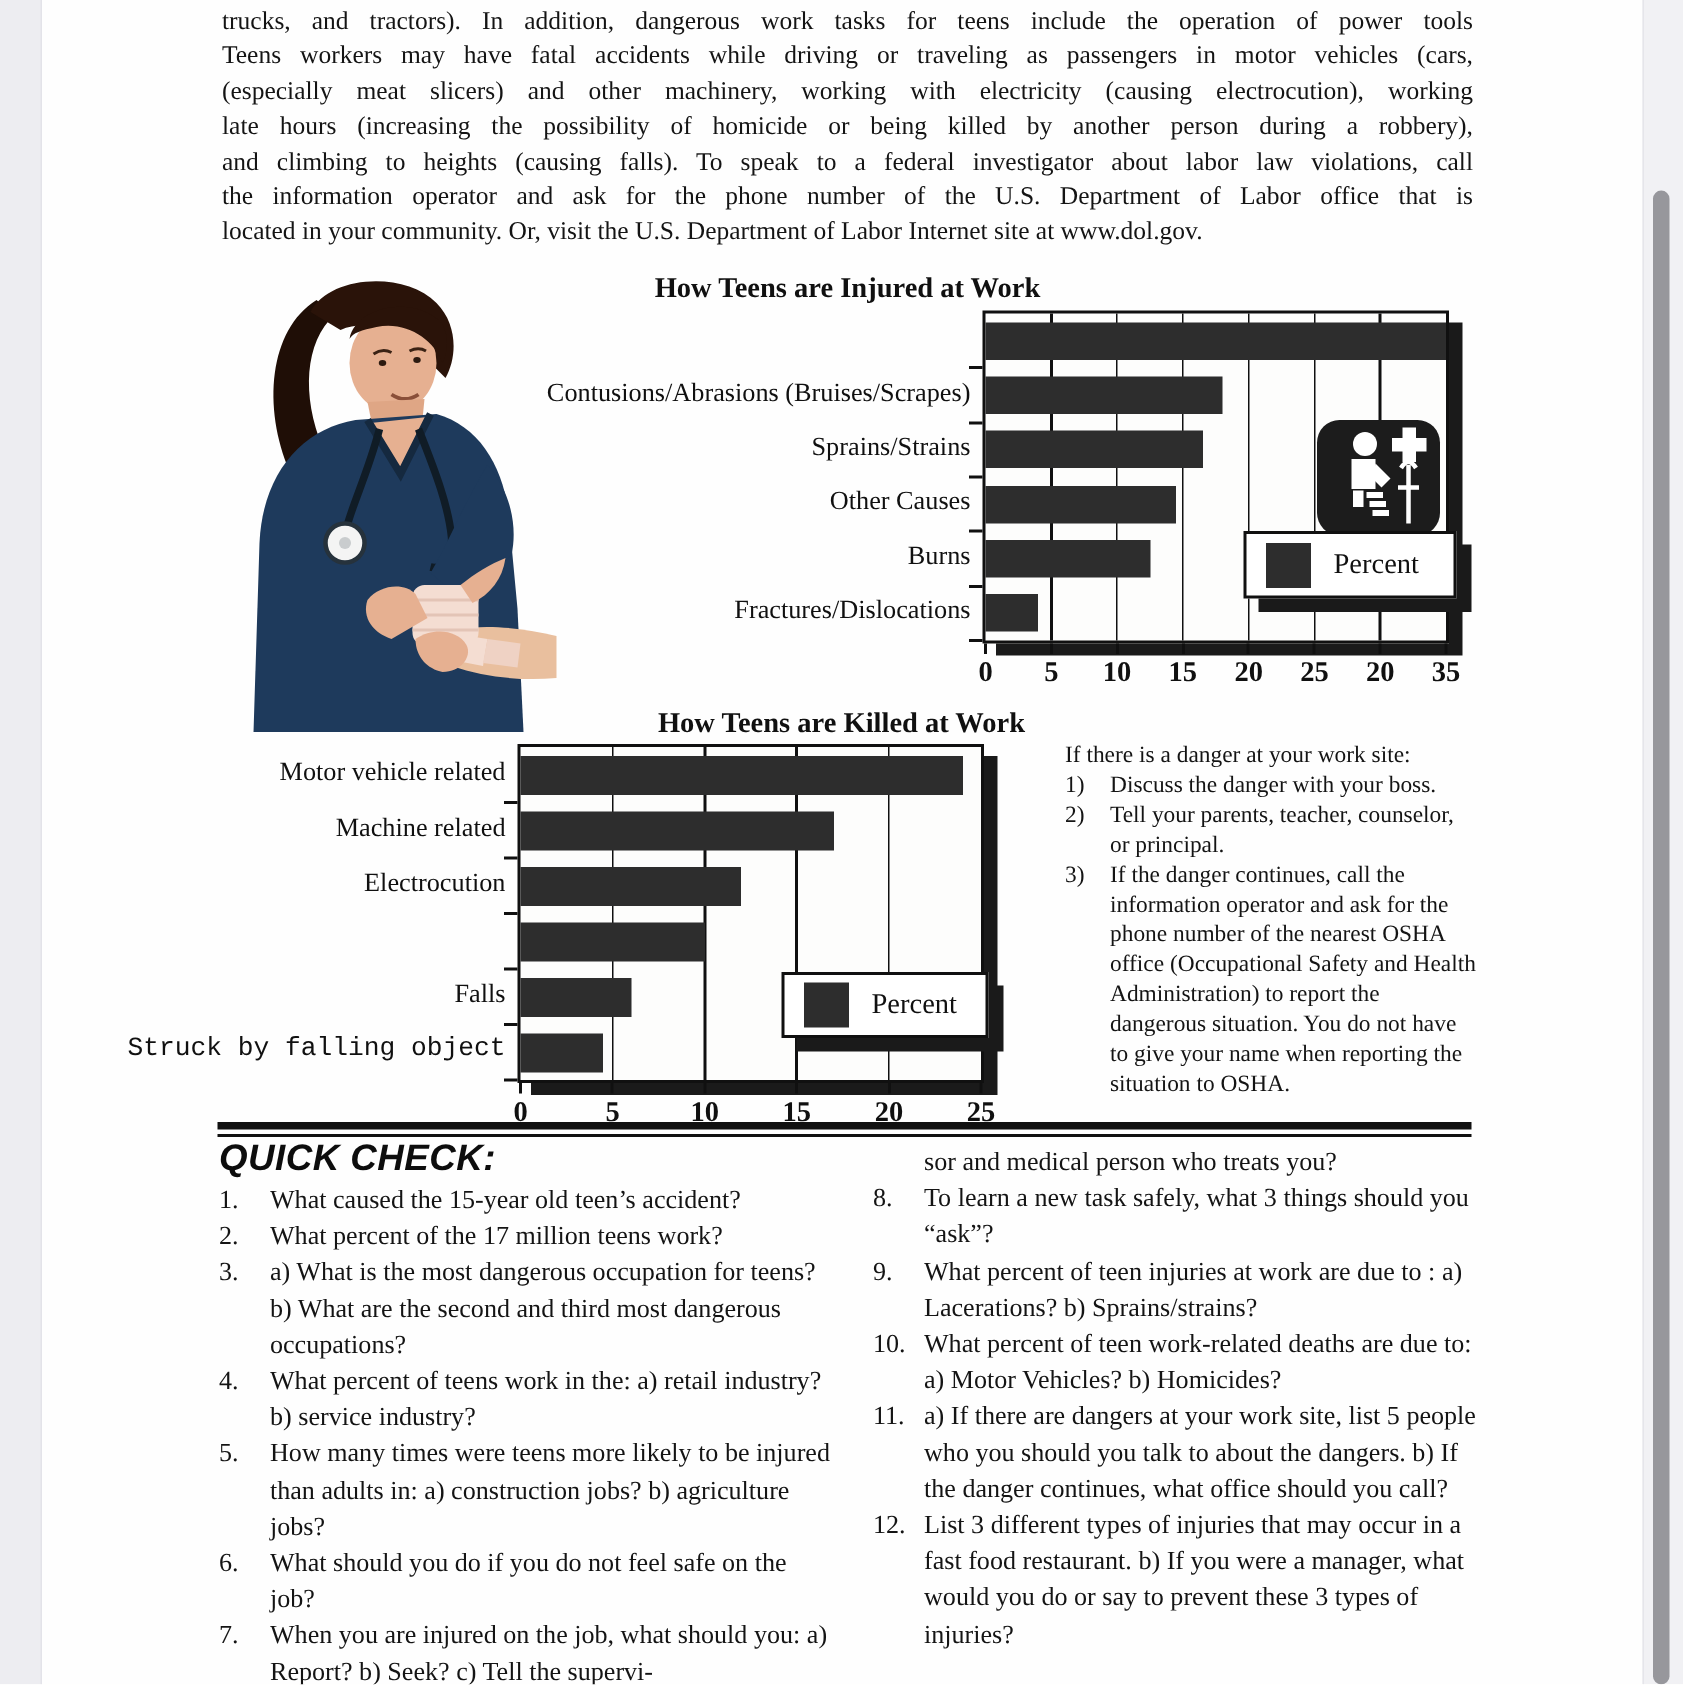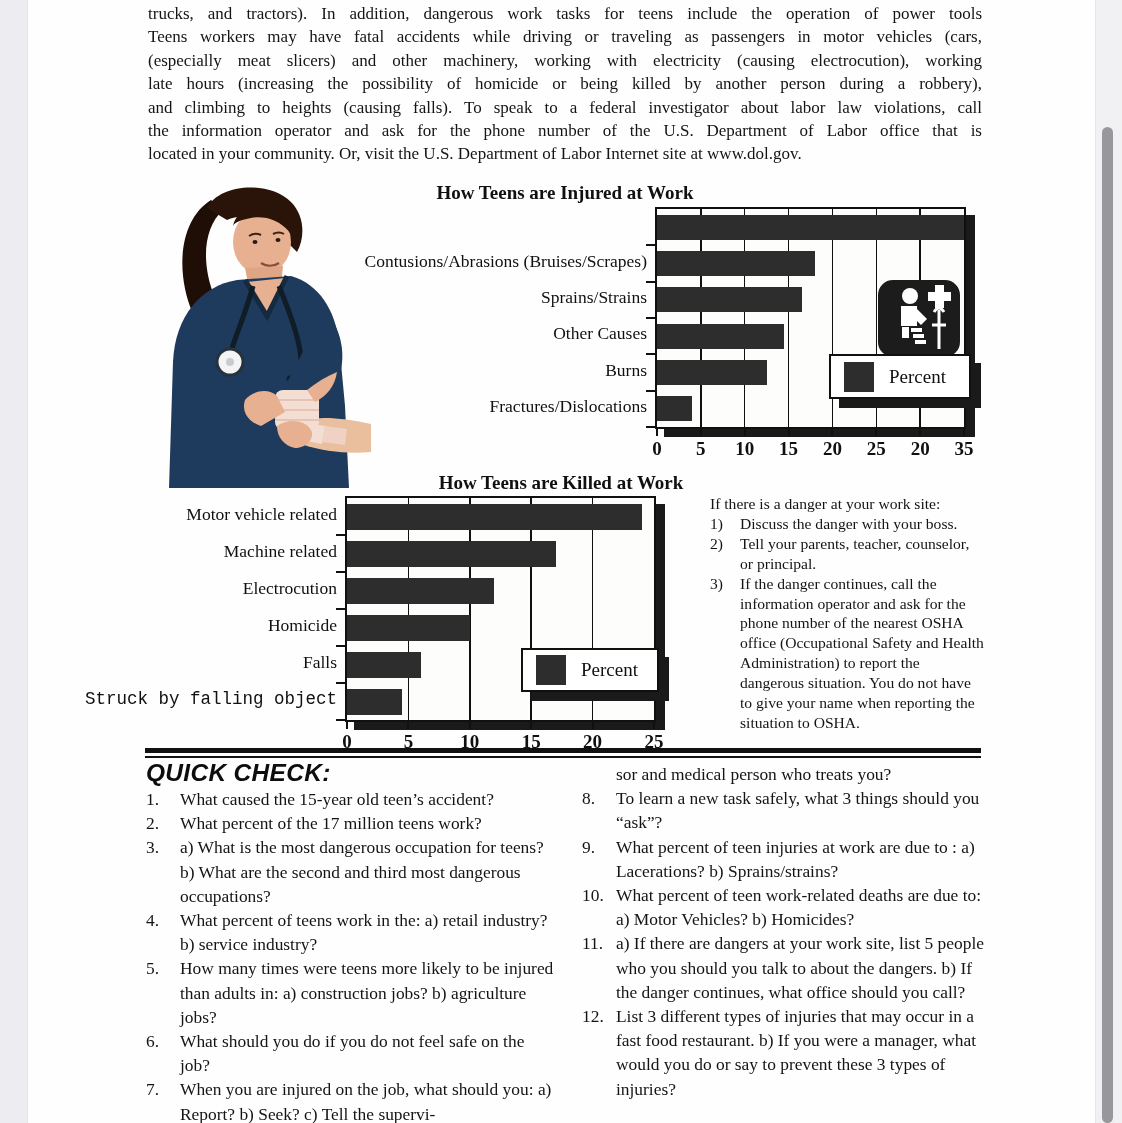--- a/index.html
+++ b/index.html
@@ -192,21 +192,20 @@
       <div class="xlabel" style="left: 592.6px; top: 731px;">20</div>
       <div class="xtick" style="left: 653px; top: 722px;"></div>
       <div class="xlabel" style="left: 654px; top: 731px;">25</div>
       <div class="ytick" style="left: 336px; top: 534px;"></div>
       <div class="cat-label" style="left: 0px; width: 337px; top: 503.5px;">Motor vehicle related</div>
       <div class="ytick" style="left: 336px; top: 571px;"></div>
       <div class="cat-label" style="left: 0px; width: 337px; top: 540.5px;">Machine related</div>
       <div class="ytick" style="left: 336px; top: 608px;"></div>
       <div class="cat-label" style="left: 0px; width: 337px; top: 577.5px;">Electrocution</div>
       <div class="ytick" style="left: 336px; top: 645px;"></div>
-      <div class="cat-label" style="left: 0px; width: 337px; top: 614.5px;">Homicide</div>
       <div class="ytick" style="left: 336px; top: 682px;"></div>
       <div class="cat-label" style="left: 0px; width: 337px; top: 651.5px;">Falls</div>
       <div class="ytick" style="left: 336px; top: 719px;"></div>
       <div class="cat-label" style="left: 0px; width: 337px; top: 688.5px; font-family: Liberation Mono, monospace;">Struck by falling object</div>
     </div>
 
   <div class="legend" style="left:521px;top:648px;width:138px;height:44px">
     <span class="swatch"></span>
     <span class="legend-label">Percent</span>
   </div>

